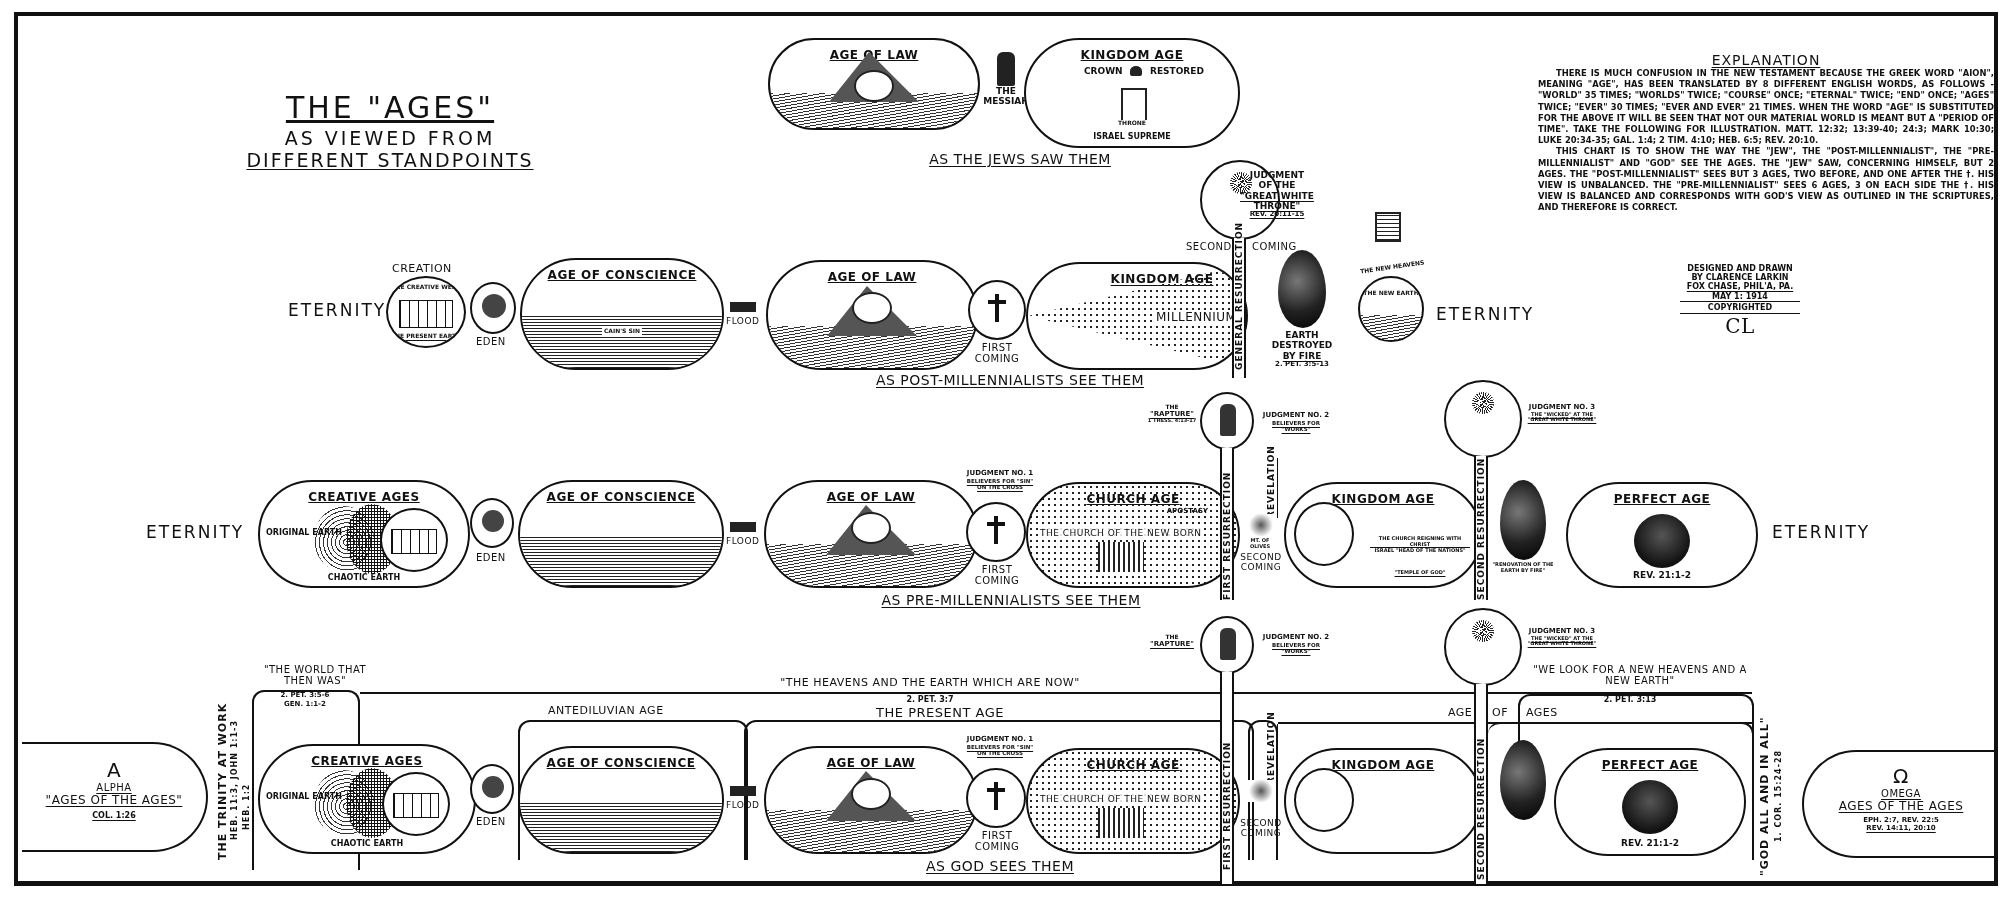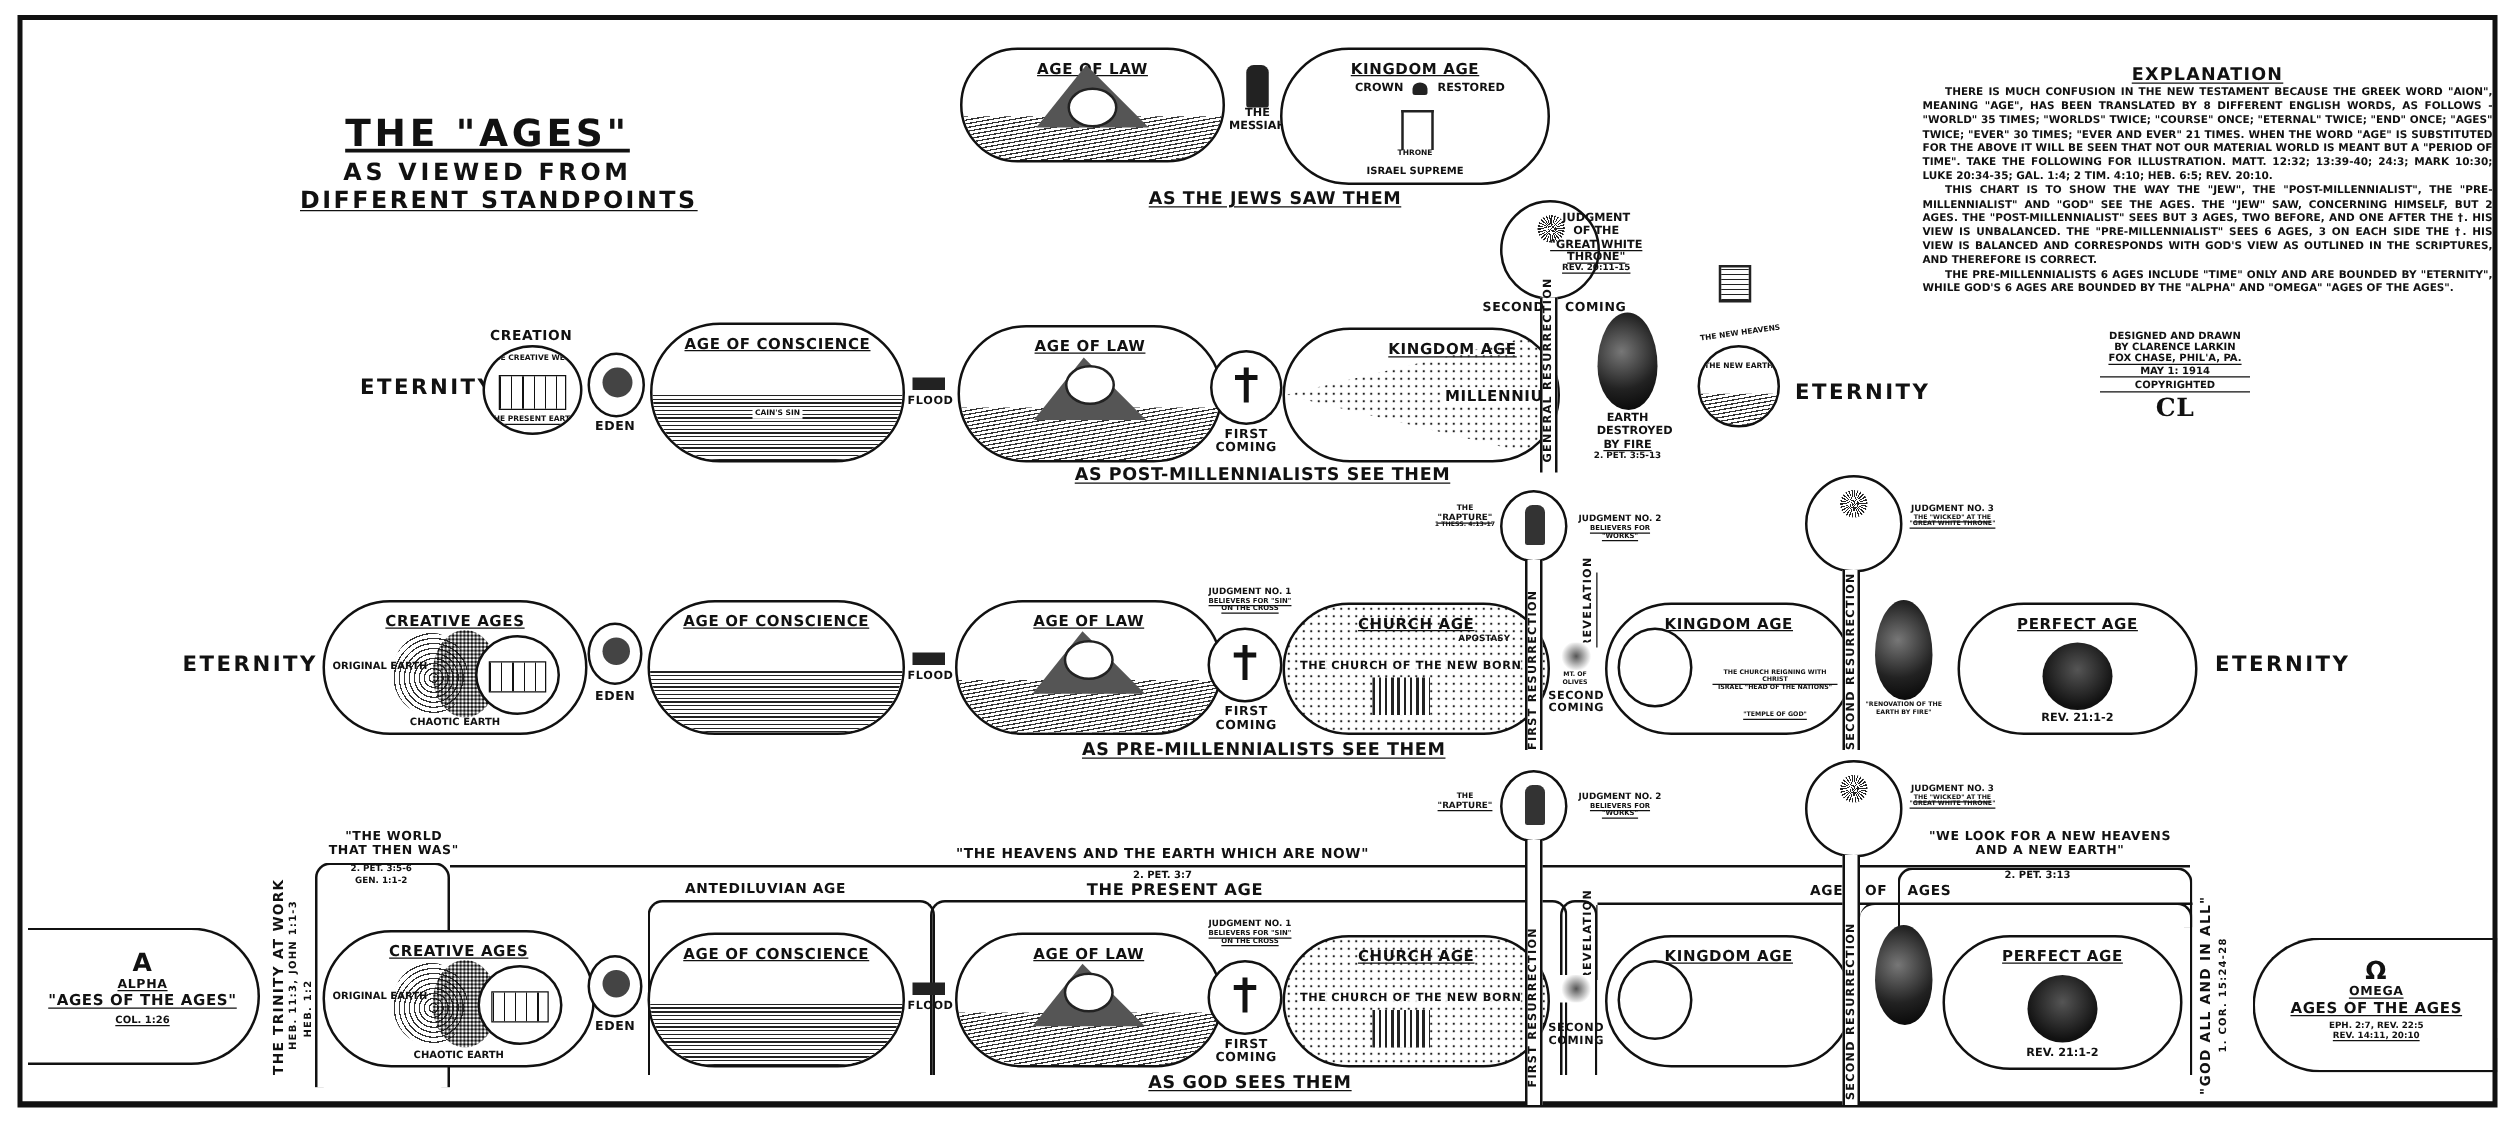--- a/index.html
+++ b/index.html
@@ -1,19 +1,19 @@
 <!DOCTYPE html>
 <html><head>
 <meta charset="utf-8">
 <style>
   html,body{margin:0;padding:0;background:#fff;}
   body{width:2012px;height:900px;position:relative;overflow:hidden;font-family:"DejaVu Sans",sans-serif;color:#111;}
   .frame{position:absolute;left:14px;top:12px;width:1984px;height:874px;border:4px solid #111;box-sizing:border-box;border-bottom-width:5px;}
   .abs{position:absolute;}
-  .t{font-family:"DejaVu Sans",sans-serif;font-weight:bold;text-transform:uppercase;letter-spacing:0.5px;color:#111;white-space:nowrap;}
+  .t{font-family:"DejaVu Sans",sans-serif;font-weight:normal;text-transform:uppercase;letter-spacing:0.5px;color:#111;white-space:nowrap;}
   .u{text-decoration:underline;text-underline-offset:2px;}
   .c{text-align:center;}
   .oval{position:absolute;border:2.5px solid #111;border-radius:999px;box-sizing:border-box;background:#fff;overflow:hidden;}
   .circle{position:absolute;border:2px solid #111;border-radius:50%;box-sizing:border-box;background:#fff;overflow:hidden;}
   .ovtitle{position:absolute;left:0;right:0;top:8px;text-align:center;font-size:12px;font-weight:bold;text-transform:uppercase;text-decoration:underline;font-family:"DejaVu Sans",sans-serif;letter-spacing:0.5px;}
   .sea{position:absolute;left:0;right:0;bottom:0;height:48%;background:repeating-linear-gradient(0deg,#222 0 1px,#fff 1px 3px);}
   .mount{position:absolute;left:50%;bottom:30%;width:0;height:0;border-left:40px solid transparent;border-right:50px solid transparent;border-bottom:50px solid #555;transform:translateX(-50%);}
   .cloud{position:absolute;left:50%;top:30px;width:36px;height:28px;border-radius:50%;border:2px solid #222;background:#fff;transform:translateX(-50%);}
   .stipple{background-image:radial-gradient(#222 1px,transparent 1.2px);background-size:6px 6px;}
   .dense{background-image:radial-gradient(#111 1.1px,transparent 1.3px);background-size:3px 3px;}
@@ -38,21 +38,20 @@
 <div class="abs c" style="left:240px;top:90px;width:300px;">
   <div class="t u" style="font-size:30px;letter-spacing:3px;">The "Ages"</div>
   <div class="t" style="font-size:19px;letter-spacing:3px;margin-top:2px;">As Viewed From</div>
   <div class="t u" style="font-size:19px;letter-spacing:2px;">Different Standpoints</div>
 </div>
 
 <div class="abs" style="left:1538px;top:52px;width:456px;">
   <div class="t u c" style="font-size:14px;letter-spacing:1px;">Explanation</div>
   <div class="expl" style="text-indent:18px;">There Is Much Confusion In The New Testament Because The Greek Word "Aion", Meaning "Age", Has Been Translated By 8 Different English Words, As Follows - "World" 35 Times; "Worlds" Twice; "Course" Once; "Eternal" Twice; "End" Once; "Ages" Twice; "Ever" 30 Times; "Ever And Ever" 21 Times. When The Word "Age" Is Substituted For The Above It Will Be Seen That Not Our Material World Is Meant But A "Period Of Time". Take The Following For Illustration. Matt. 12:32; 13:39-40; 24:3; Mark 10:30; Luke 20:34-35; Gal. 1:4; 2 Tim. 4:10; Heb. 6:5; Rev. 20:10.</div>
   <div class="expl" style="text-indent:18px;">This Chart Is To Show The Way The "Jew", The "Post-Millennialist", The "Pre-Millennialist" And "God" See The Ages. The "Jew" Saw, Concerning Himself, But 2 Ages. The "Post-Millennialist" Sees But 3 Ages, Two Before, And One After The †. His View Is Unbalanced. The "Pre-Millennialist" Sees 6 Ages, 3 On Each Side The †. His View Is Balanced And Corresponds With God's View As Outlined In The Scriptures, And Therefore Is Correct.</div>
-  <div class="expl" style="text-indent:18px;">The Pre-Millennialists 6 Ages Include "Time" Only And Are Bounded By "Eternity", While God's 6 Ages Are Bounded By The "Alpha" And "Omega" "Ages Of The Ages".</div>
 </div>
 <div class="abs c" style="left:1680px;top:264px;width:120px;">
   <div class="small">Designed And Drawn</div>
   <div class="small">By Clarence Larkin</div>
   <div class="small u">Fox Chase, Phil'a, Pa.</div>
   <div class="small" style="border-bottom:1.5px solid #111;">May 1: 1914</div>
   <div class="small" style="border-bottom:1.5px solid #111;padding:1px 0;">Copyrighted</div>
   <div class="t" style="font-size:20px;font-family:'DejaVu Serif',serif;">CL</div>
 </div>
 
@@ -122,21 +121,21 @@
   <div class="small" style="font-size:9px;">Judgment</div>
   <div class="small" style="font-size:9px;">Of The</div>
   <div class="small u" style="font-size:9px;">"Great White Throne"</div>
   <div class="tiny u" style="font-size:7px;">Rev. 20:11-15</div>
 </div>
 <div class="abs" style="left:1375px;top:212px;width:22px;height:26px;border:2px solid #222;background:repeating-linear-gradient(0deg,#222 0 1px,#fff 1px 4px);"></div>
 <div class="tiny abs" style="left:1360px;top:264px;font-size:6px;transform:rotate(-8deg);">The New Heavens</div>
 <div class="blob" style="left:1278px;top:250px;width:48px;height:78px;"></div>
 <div class="abs c" style="left:1266px;top:330px;width:72px;">
   <div class="small" style="font-size:9px;">Earth</div>
-  <div class="small" style="font-size:9px;text-align:right;">Destroyed</div>
+  <div class="small" style="font-size:9px;">Destroyed</div>
   <div class="small u" style="font-size:9px;">By Fire</div>
   <div class="tiny" style="font-size:7px;">2. Pet. 3:5-13</div>
 </div>
 <div class="circle" style="left:1358px;top:276px;width:66px;height:66px;">
   <div class="tiny abs" style="left:0;right:0;top:12px;">The New Earth</div>
   <div class="ground"></div>
 </div>
 <div class="t abs" style="left:1436px;top:304px;font-size:17px;letter-spacing:2px;">Eternity</div>
 
 <div class="t abs" style="left:146px;top:522px;font-size:17px;letter-spacing:2px;">Eternity</div>

